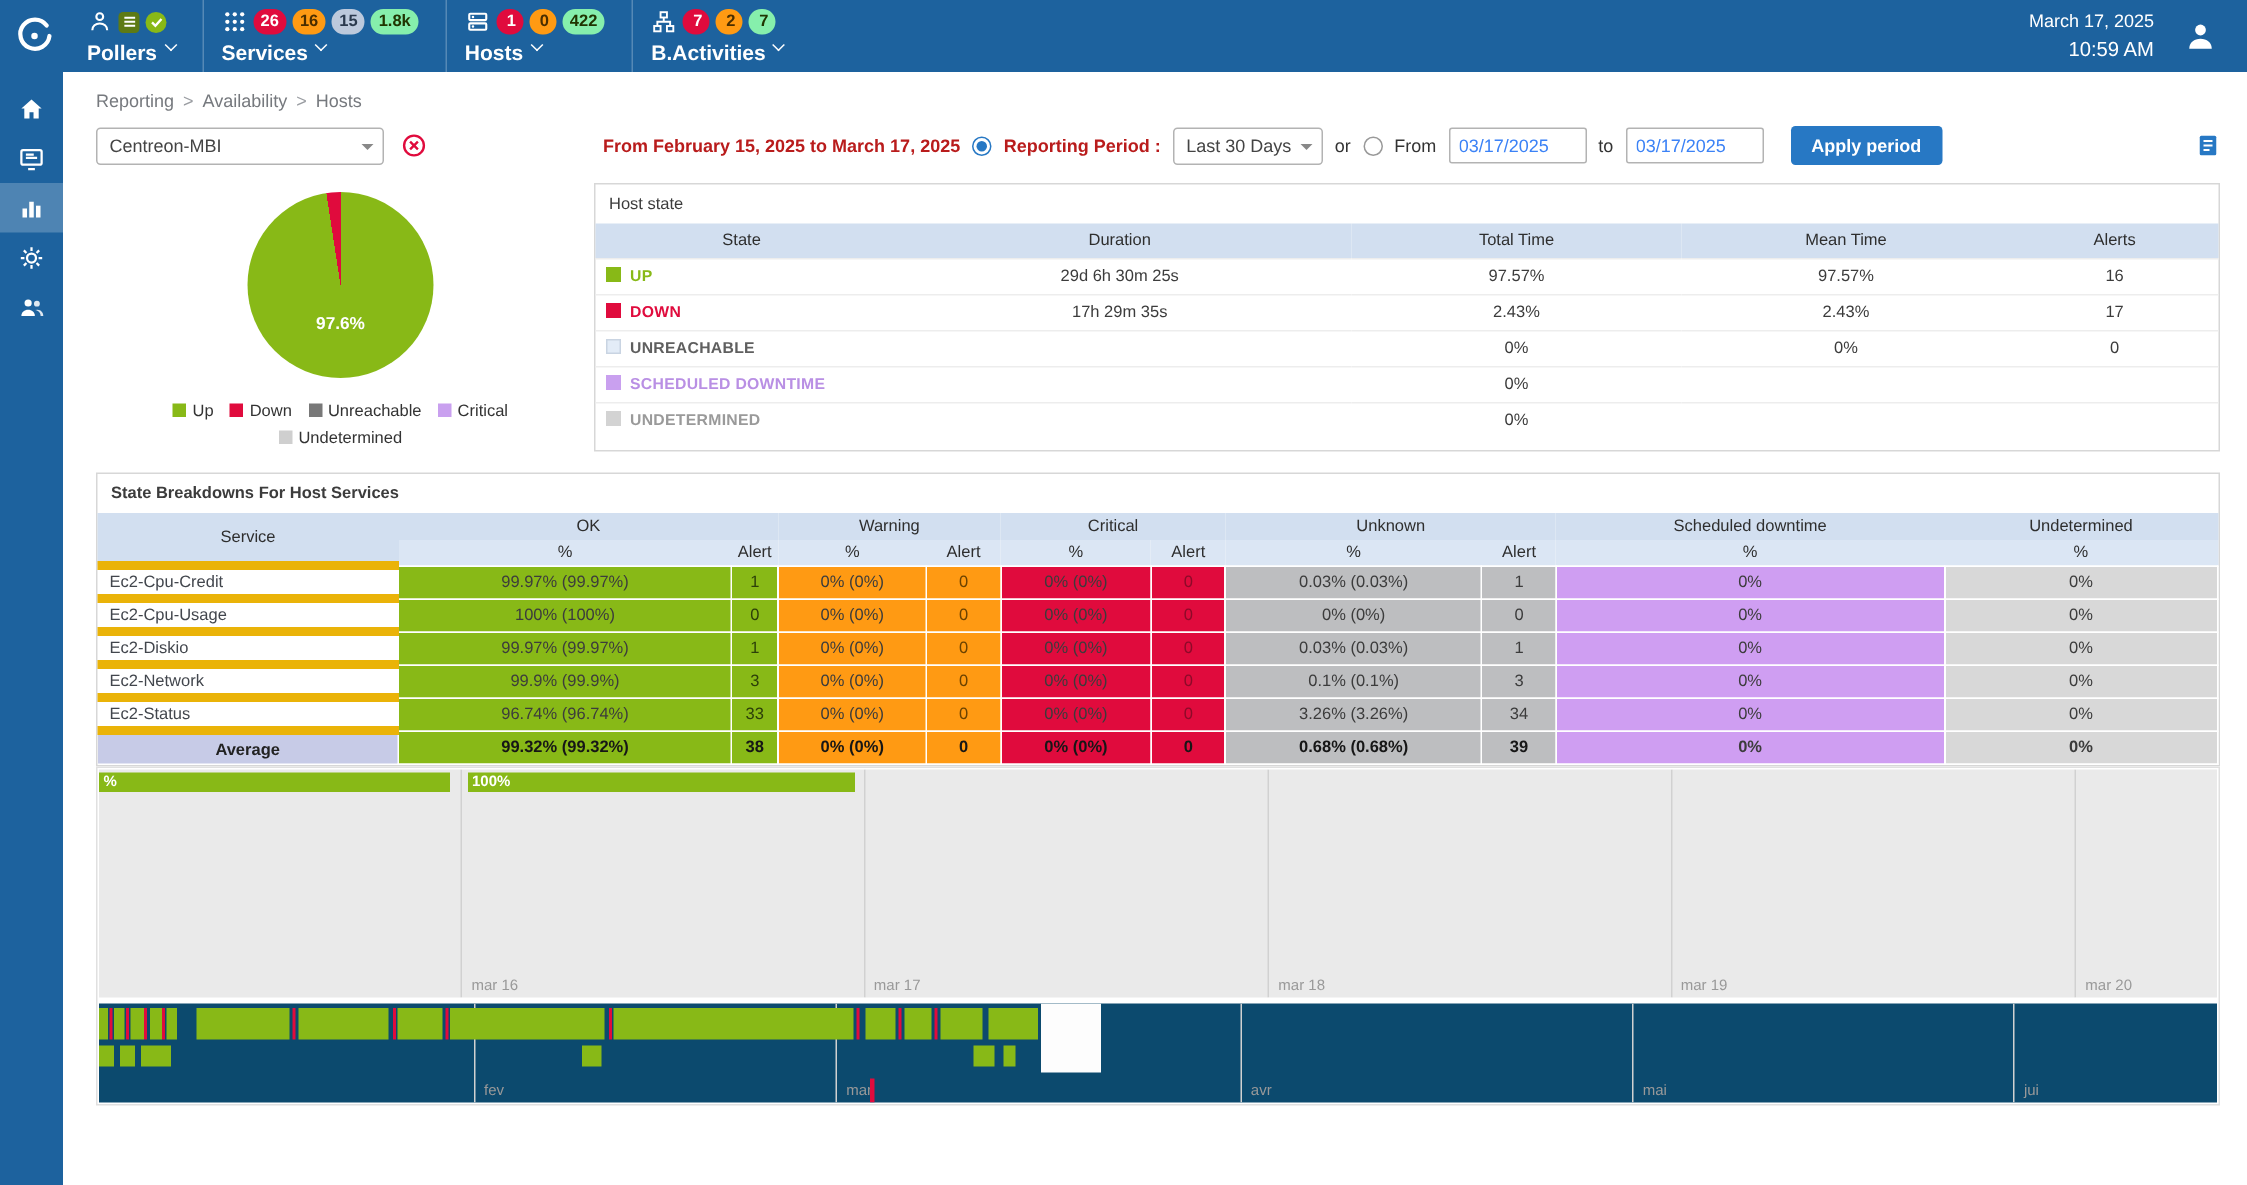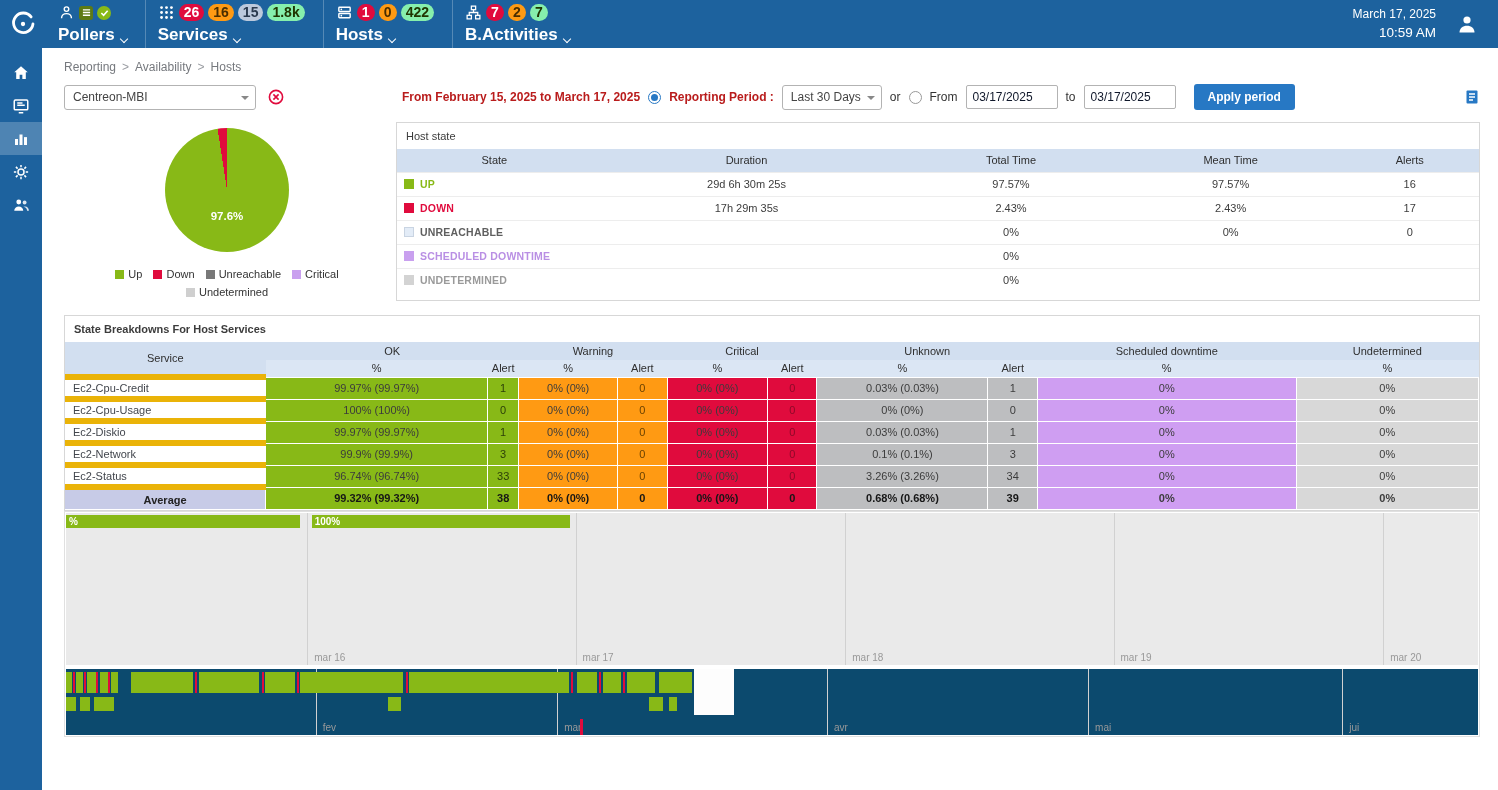--- a/index.html
+++ b/index.html
@@ -7,23 +7,23 @@
   body{font-family:"Liberation Sans",sans-serif;background:#fff;color:#333;font-size:12px}
 
   
   .topbar{position:fixed;top:0;left:0;width:1498px;height:48px;background:#1d629e;display:flex;align-items:center;z-index:20}
   .logo-box{width:46px;height:48px;display:flex;align-items:center;justify-content:center;cursor:pointer}
   .topnav{display:flex;align-items:stretch;height:48px}
   .navgroup{display:flex;flex-direction:column;justify-content:center;padding:0 18px 0 12px;border-left:1px solid rgba(255,255,255,.25)}
   .navgroup:first-child{border-left:none}
   .nav-icons{display:flex;align-items:center;gap:4px;height:18px}
   .navicon{display:inline-flex;width:17px;height:17px}
-  .navlabel{color:#fff;font-weight:bold;font-size:17px;margin-top:3px;display:flex;align-items:flex-end;white-space:nowrap}
+  .navlabel{color:#fff;font-weight:bold;font-size:14px;margin-top:3px;display:flex;align-items:flex-start;white-space:nowrap}
   .chev{display:inline-block;width:6px;height:6px;border-right:1.7px solid #fff;border-bottom:1.7px solid #fff;transform:rotate(45deg);margin-left:6px;margin-bottom:3px}
-  .badge{display:inline-block;min-width:18px;text-align:left;padding:2px 5px;border-radius:9px;font-size:14px;font-weight:bold;line-height:13px;cursor:pointer}
+  .badge{display:inline-block;min-width:18px;text-align:right;padding:2px 5px;border-radius:9px;font-size:11px;font-weight:bold;line-height:13px;cursor:pointer}
   .b-critical{background:#e00b3d;color:#fff}
   .b-warning{background:#ff9a13;color:#4a2e00}
   .b-pending{background:#bcc9dc;color:#2b3a4e}
   .b-ok{background:#86efac;color:#203500}
   .minibadge{display:inline-flex;align-items:center;justify-content:center;width:14px;height:14px;border-radius:50%;background:#88b917}
   .minibadge.dark{background:#5d7a14;border-radius:3px}
   .topbar-right{margin-left:auto;display:flex;align-items:center;gap:16px;padding-right:16px}
   .datetime{color:#fff;text-align:right;line-height:1.45}
   .datetime .d{font-size:12px}
   .datetime .t{font-size:13.5px}
@@ -44,21 +44,21 @@
   .filter-row{display:flex;align-items:center;margin-bottom:12px}
   .fake-select{position:relative;border:1px solid #b3b3b3;border-radius:3px;height:25px;line-height:23px;padding:0 20px 0 8px;background:#fff;font-size:12px;color:#444;cursor:pointer;white-space:nowrap}
   .fake-select::after{content:"";position:absolute;right:6px;top:10px;border:4px solid transparent;border-top-color:#888}
   .sel-host{width:192px}
   .clear-btn{margin-left:12px;display:inline-flex;cursor:pointer}
   .period-group{display:flex;align-items:center;gap:8px;margin-left:118px;white-space:nowrap}
   .lbl-bold{font-weight:bold;color:#b91c1c}
   .radio{position:relative;display:inline-block;width:13px;height:13px;border:1px solid #999;border-radius:50%;background:#fff;cursor:pointer;flex:0 0 auto}
   .radio.checked{border-color:#2778c4}
   .radio.checked::after{content:"";position:absolute;inset:2px;border-radius:50%;background:#2778c4}
-  .date-input{width:92px;height:24px;border:1px solid #b3b3b3;border-radius:2px;padding:0 6px;font-size:12px;color:#0f172a;font-family:"Liberation Sans",sans-serif}
+  .date-input{width:92px;height:24px;border:1px solid #b3b3b3;border-radius:2px;padding:0 6px;font-size:12px;color:#3b82f6;font-family:"Liberation Sans",sans-serif}
   .apply-btn{margin-left:10px;background:#2778c4;color:#fff;border:none;border-radius:3px;height:26px;padding:0 14px;font-size:12px;font-weight:bold;cursor:pointer;font-family:"Liberation Sans",sans-serif}
   .export-btn{margin-left:auto;display:inline-flex;cursor:pointer}
 
   
   .top-row{display:flex;gap:6px;margin-bottom:14px}
   .pie-panel{width:326px;padding-top:6px}
   .pie-wrap{display:flex;justify-content:center}
   .pie{position:relative;width:124px;height:124px;border-radius:50%}
   .pie-label{position:absolute;left:50%;top:71%;transform:translate(-50%,-50%);color:#fff;font-size:11.5px;font-weight:bold}
   .legend{margin-top:14px;text-align:center;font-size:11px;color:#333;line-height:1.6}

